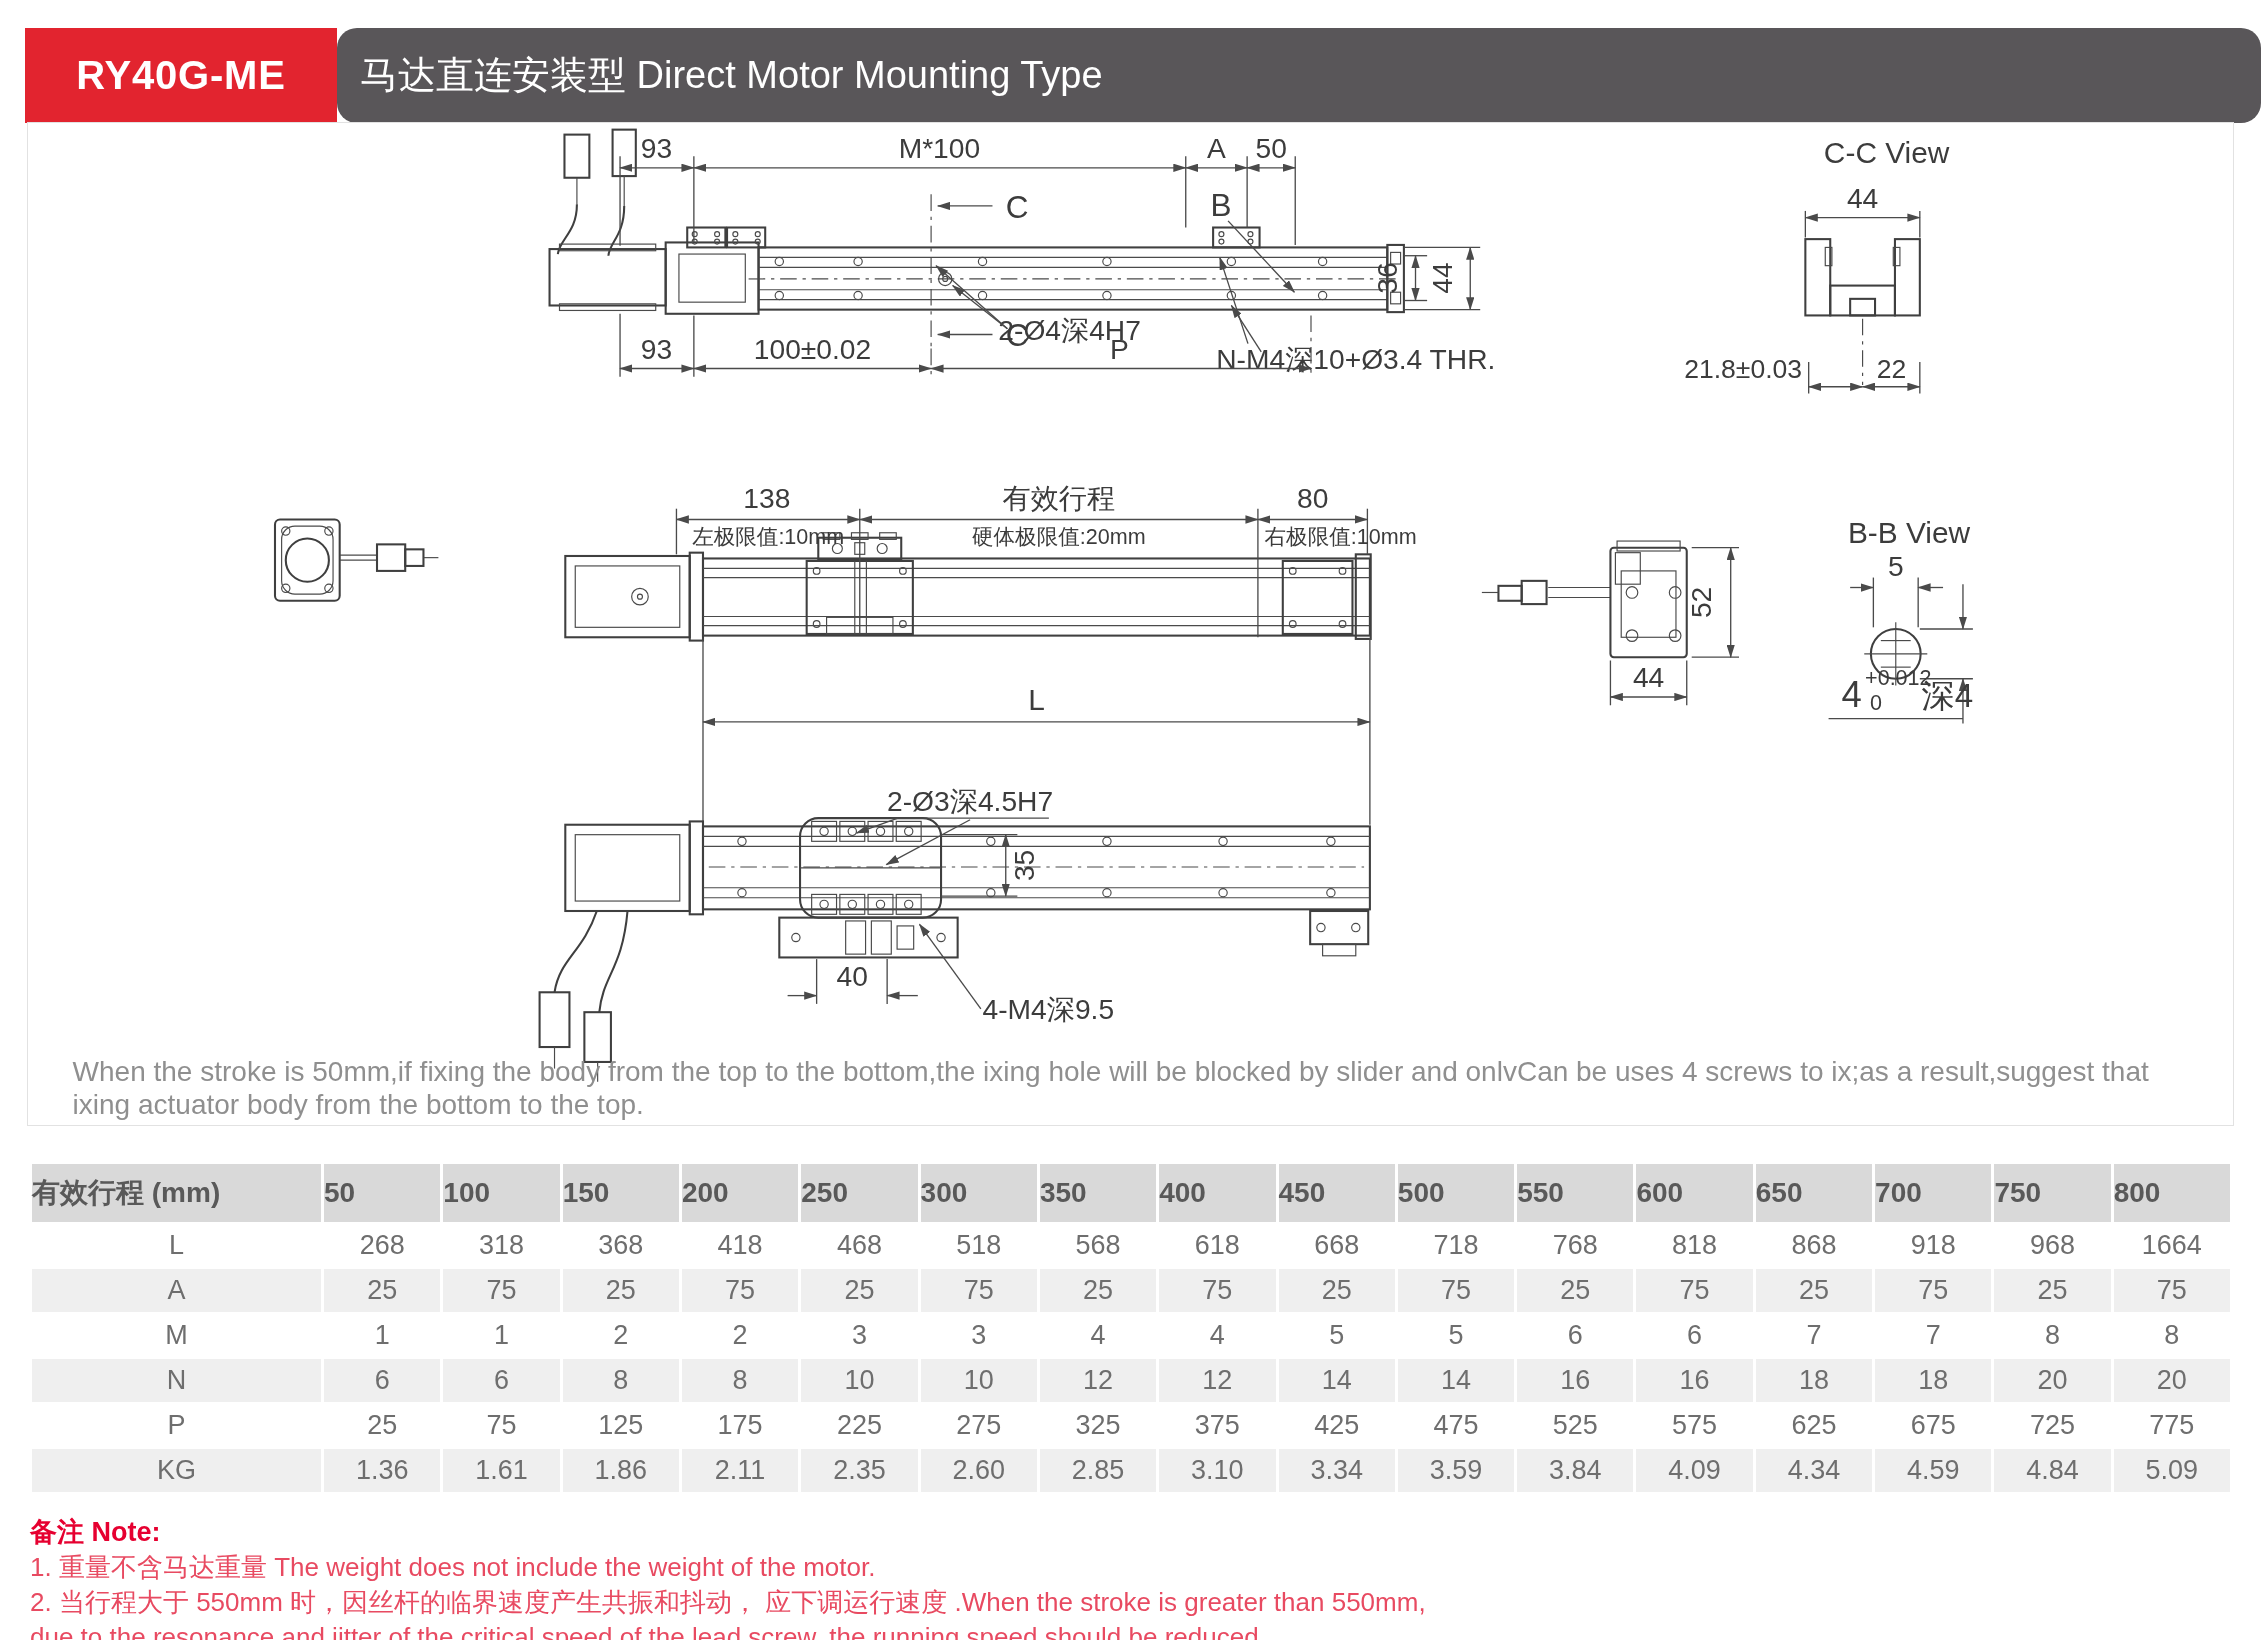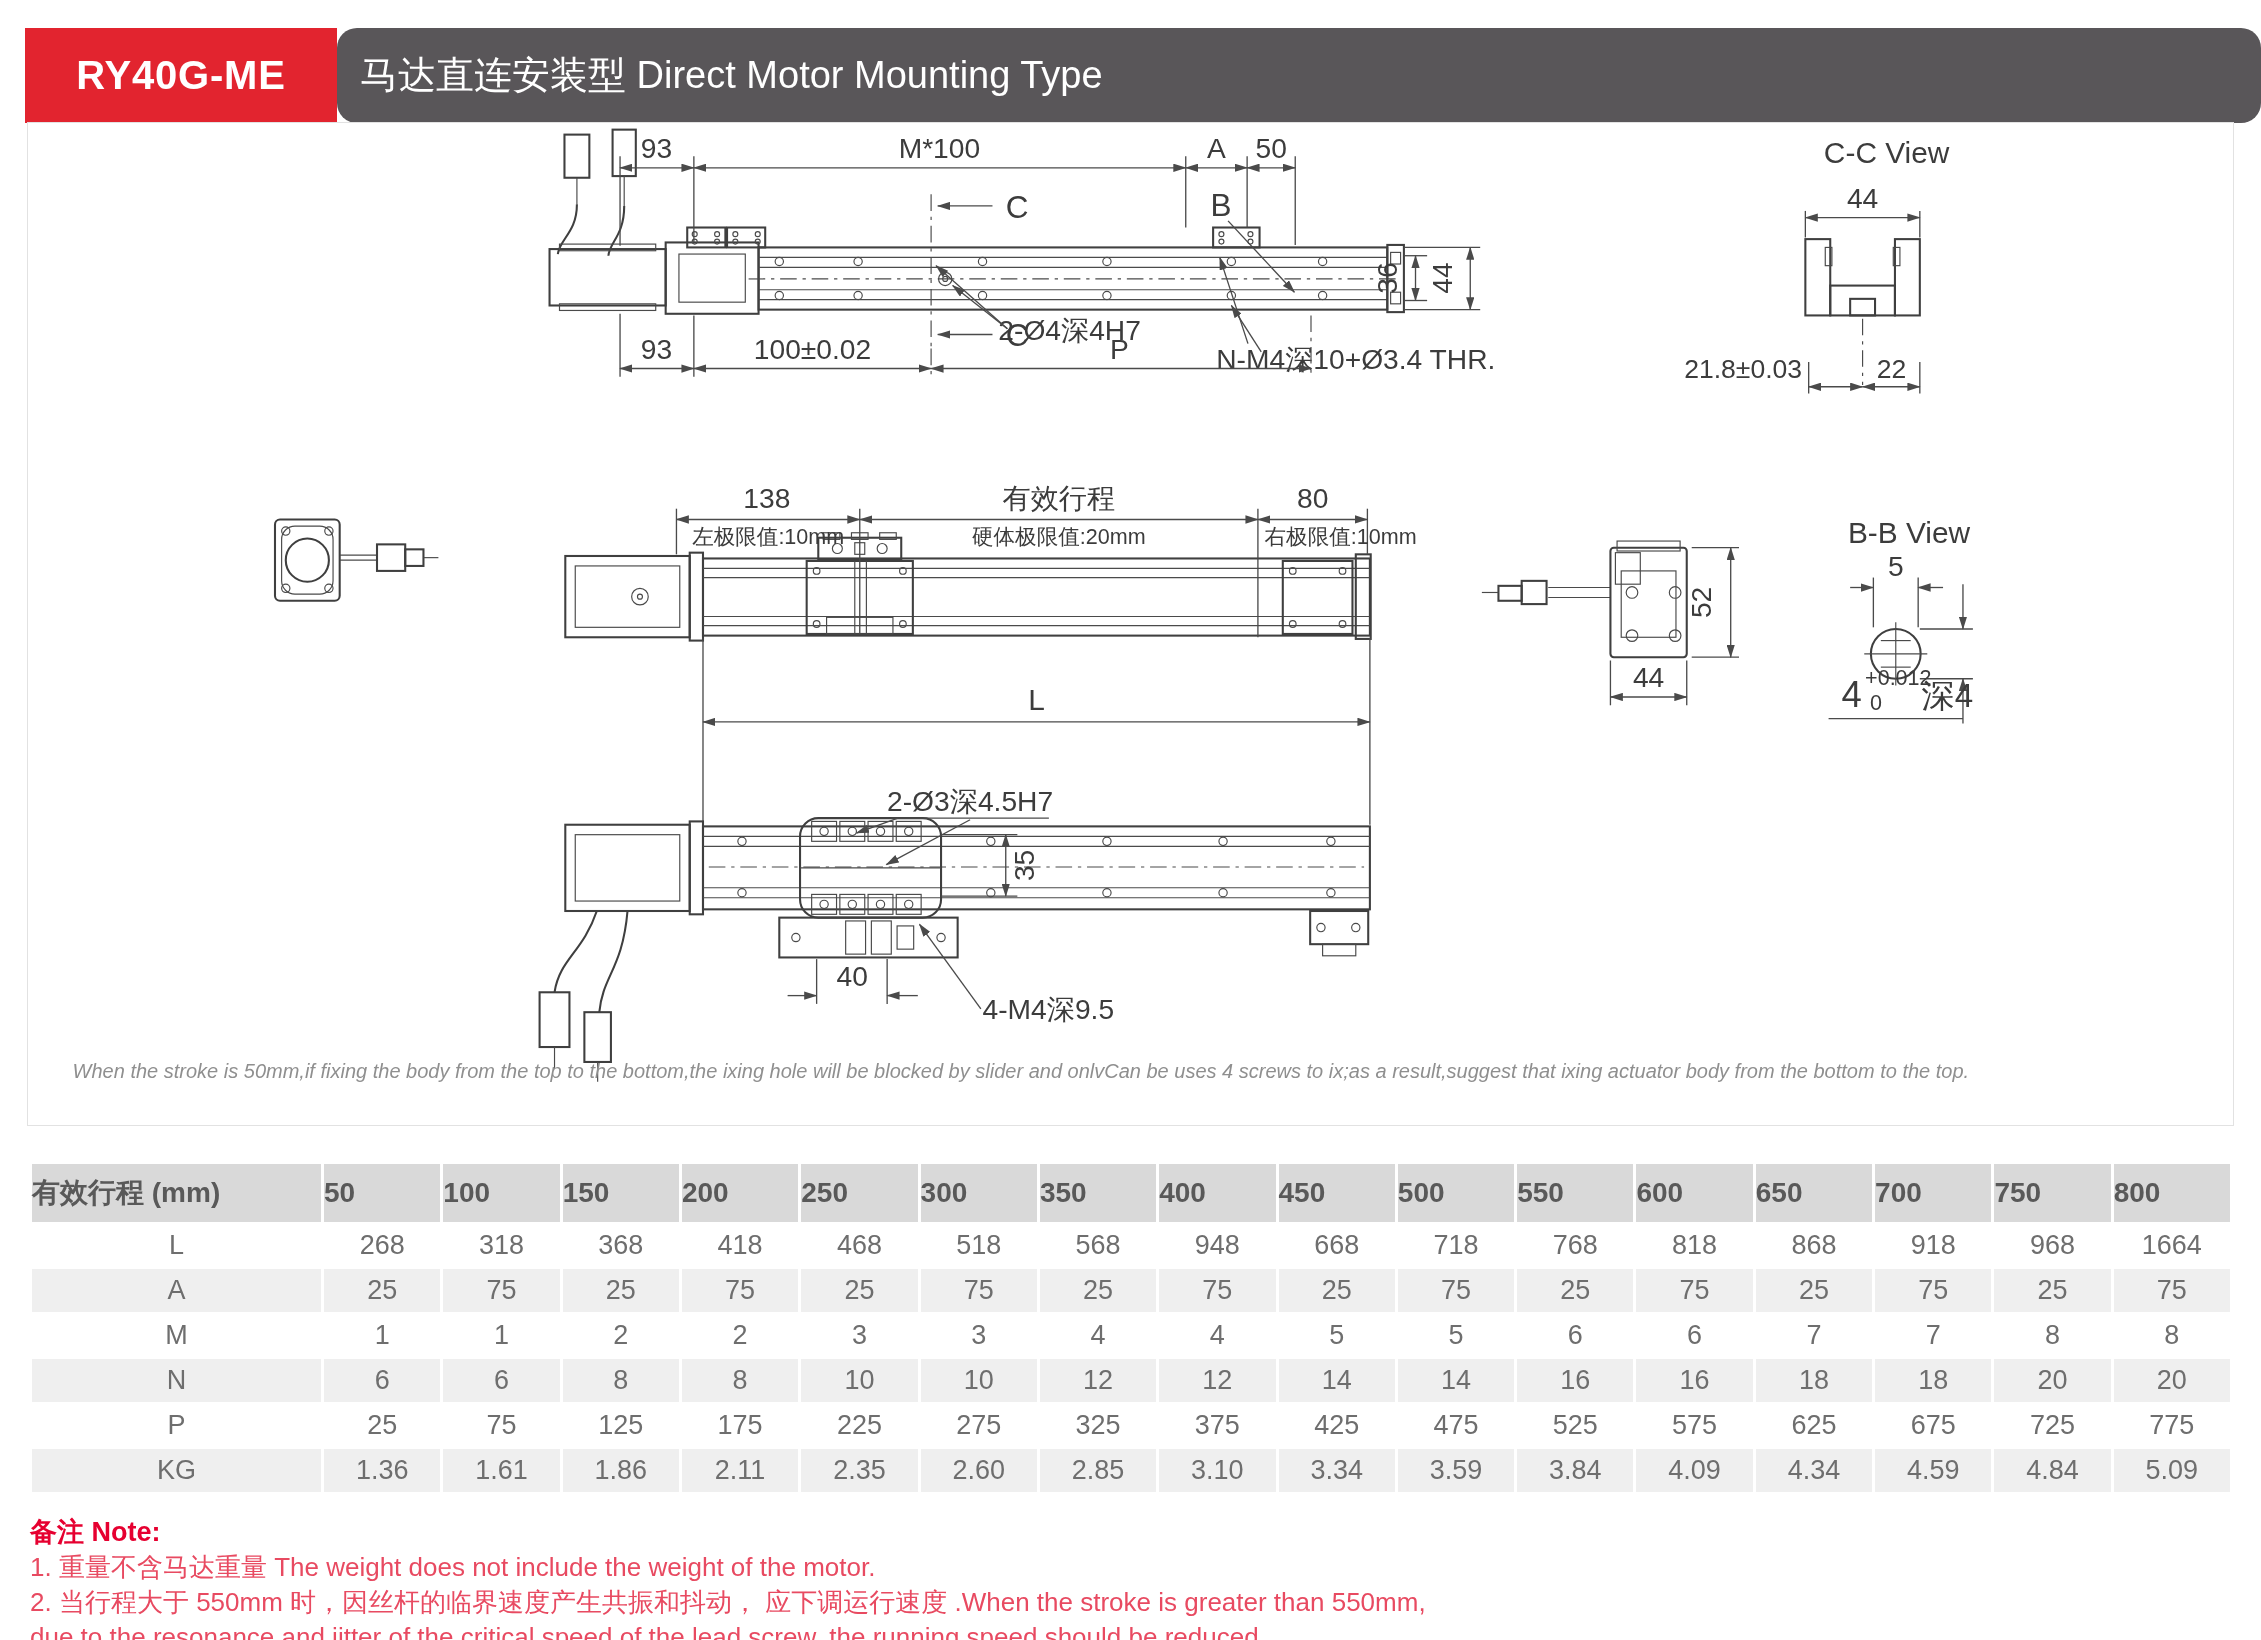--- a/index.html
+++ b/index.html
@@ -17,21 +17,21 @@
   .draw-box svg{display:block;}
   svg text{fill:#3c3c3c;font-family:"Liberation Sans","DejaVu Sans",sans-serif;}
   .ol{stroke:#3f3f3f;stroke-width:2.5;fill:none;}
   .il{stroke:#4a4a4a;stroke-width:1.4;fill:none;}
   .dim{stroke:#4a4a4a;stroke-width:1.6;fill:none;}
   .cl{stroke:#4a4a4a;stroke-width:1.4;fill:none;stroke-dasharray:20 7 4 7;}
   .hatchp{stroke:#4a4a4a;stroke-width:2;}
   
   .footnote{position:absolute;left:51px;top:1034px;width:2124px;}
   .footnote .zh{color:#4a4a4a;font-size:25px;line-height:33px;}
-  .footnote .en{color:#8f8f8f;font-size:20px;line-height:33px;padding-left:21.6px;font-style:italic;}
+  .footnote .en{color:#8f8f8f;font-size:28px;line-height:33px;padding-left:21.6px;}
   
   table.spec{position:absolute;left:29px;top:1141px;width:2204px;border-collapse:separate;border-spacing:3.3px 2.5px;table-layout:fixed;}
   table.spec th{background:#d9d9d9;color:#595959;font-weight:bold;font-size:28px;height:58px;text-align:left;padding:0;}
   table.spec th.lab{width:289px;}
   table.spec td{color:#6e6e6e;font-size:27px;height:43px;text-align:center;padding:0;background:#fff;}
   table.spec tr.stripe td{background:#efefef;}
   
   .notes{position:absolute;left:30px;top:1494px;font-size:26px;line-height:35px;}
   .notes .ttl{color:#e60030;font-weight:bold;font-size:27px;}
   .notes .ln{color:#e84a61;}
@@ -412,21 +412,21 @@
     <tbody>
         <tr>
           <td>L</td>
           <td>268</td>
           <td>318</td>
           <td>368</td>
           <td>418</td>
           <td>468</td>
           <td>518</td>
           <td>568</td>
-          <td>948</td>
+          <td>618</td>
           <td>668</td>
           <td>718</td>
           <td>768</td>
           <td>818</td>
           <td>868</td>
           <td>918</td>
           <td>968</td>
           <td>1664</td>
         </tr>
         <tr class="stripe">

